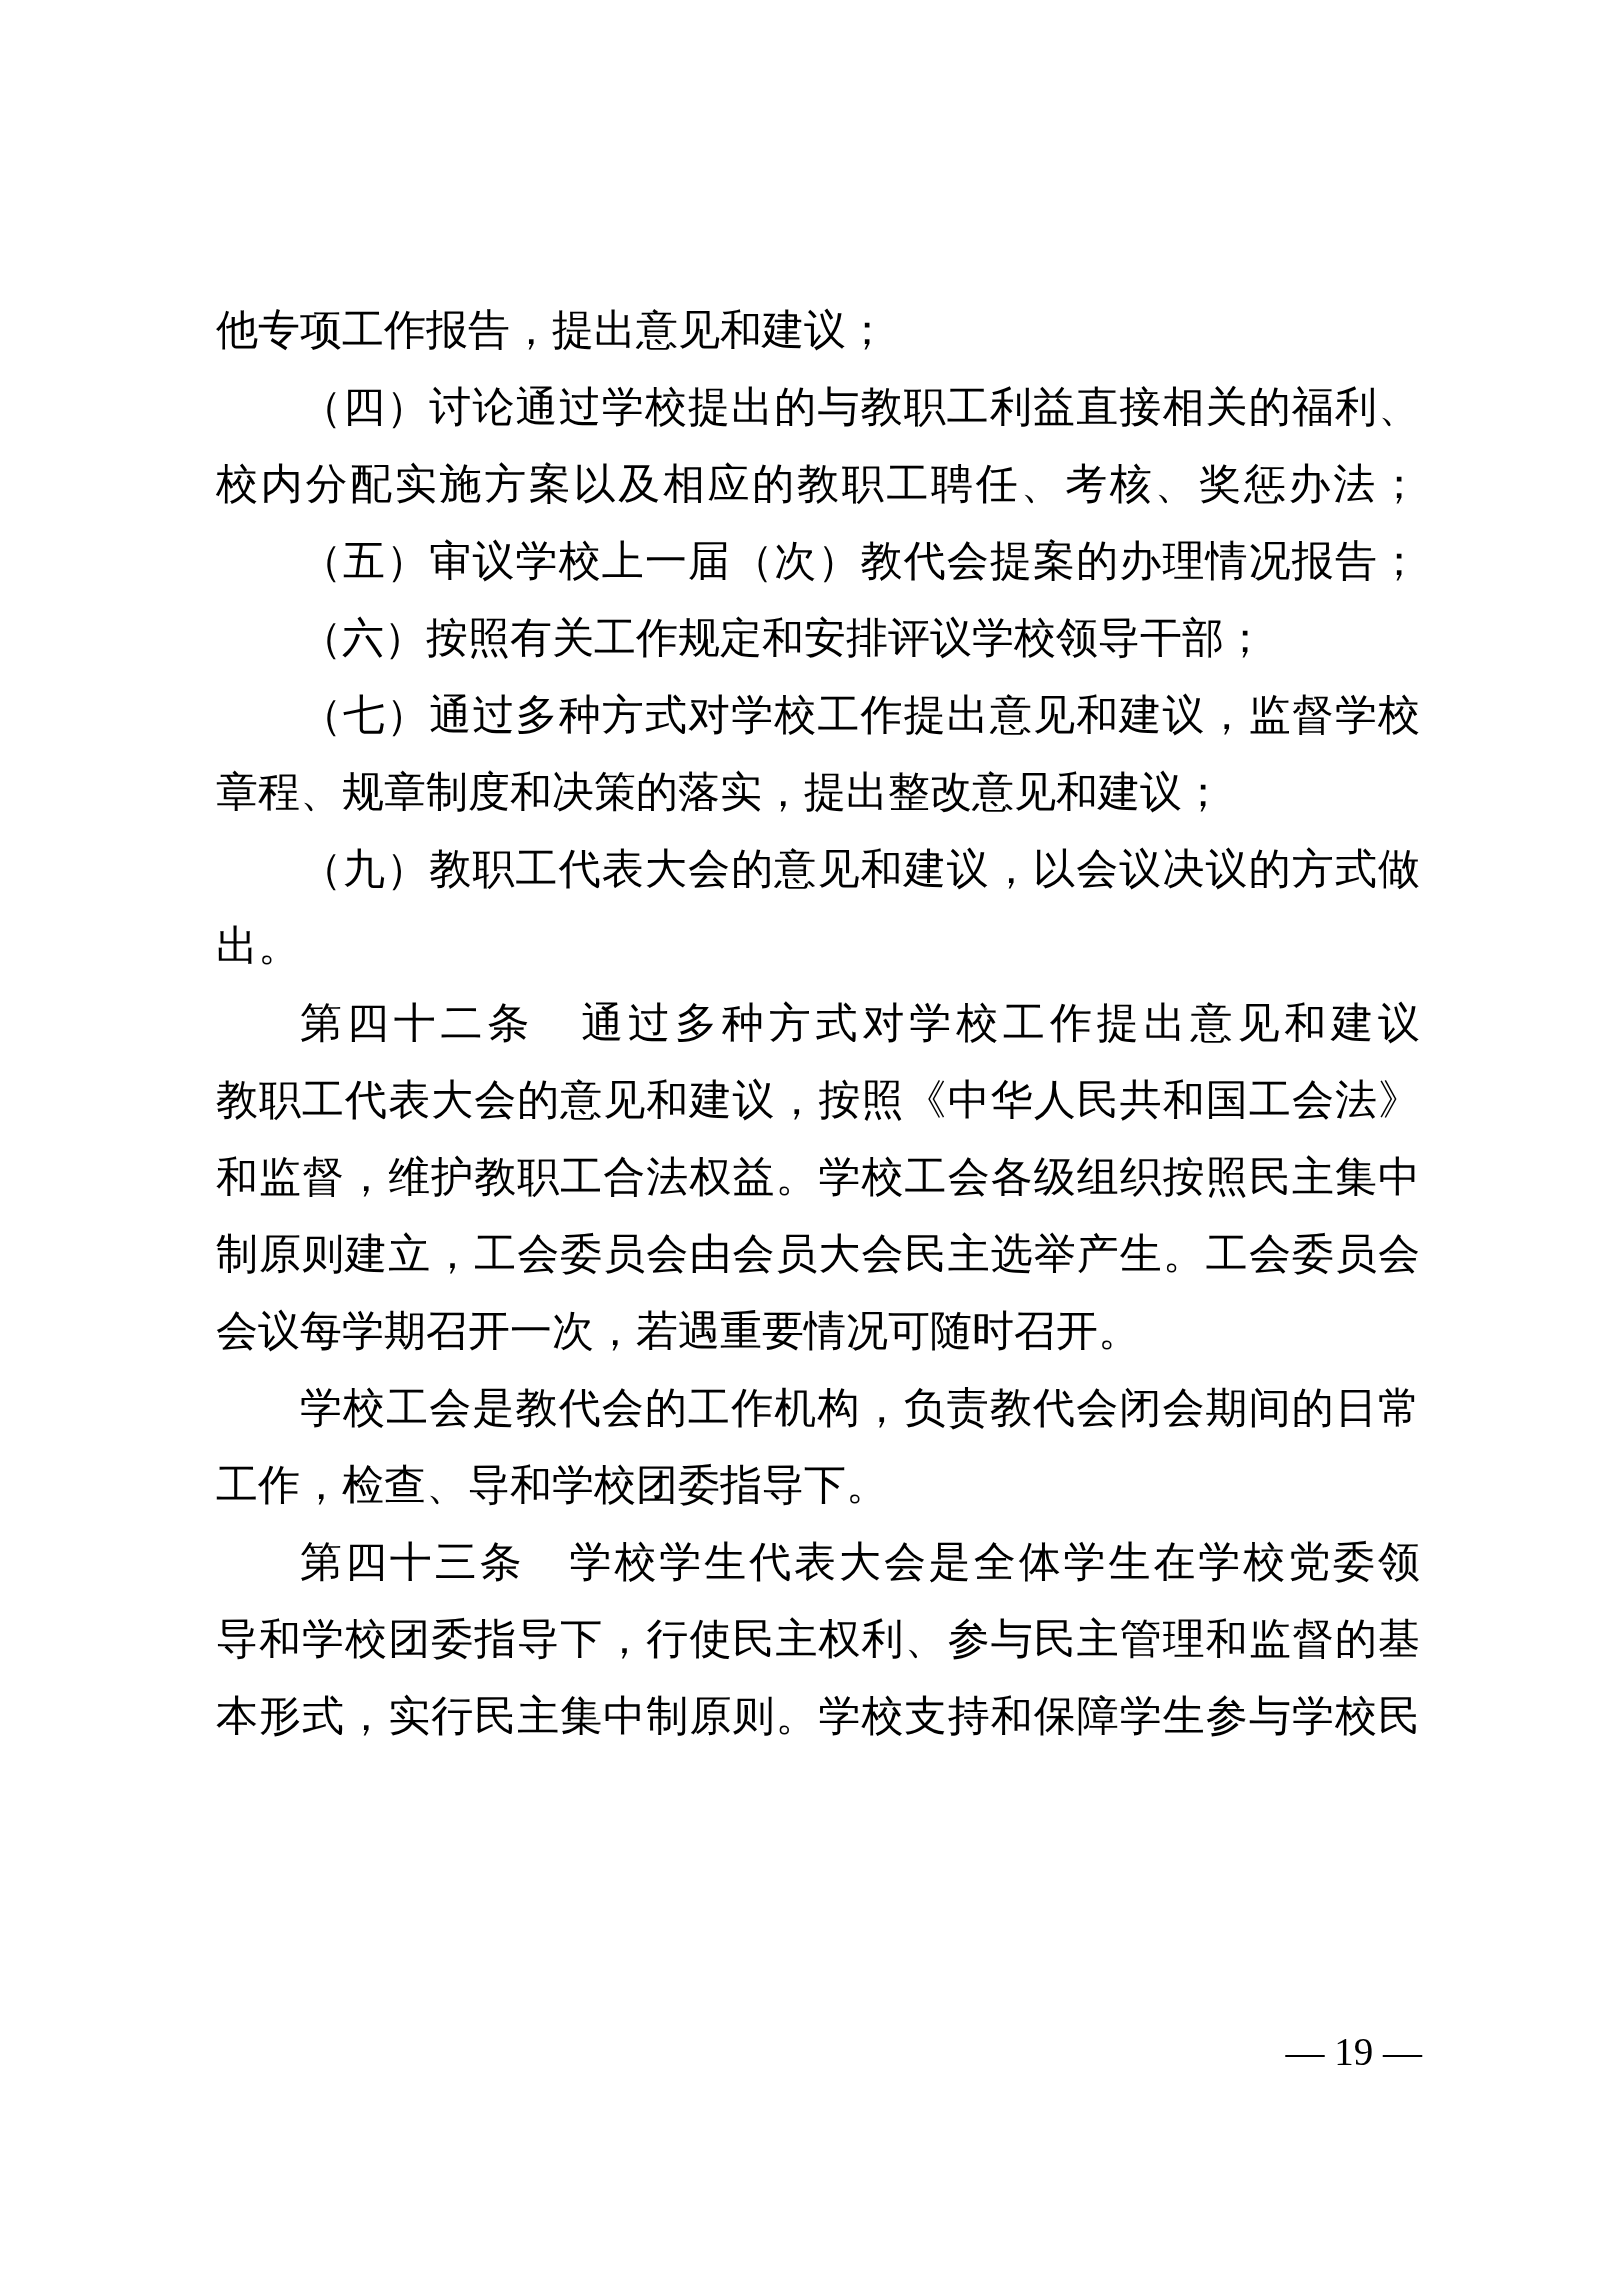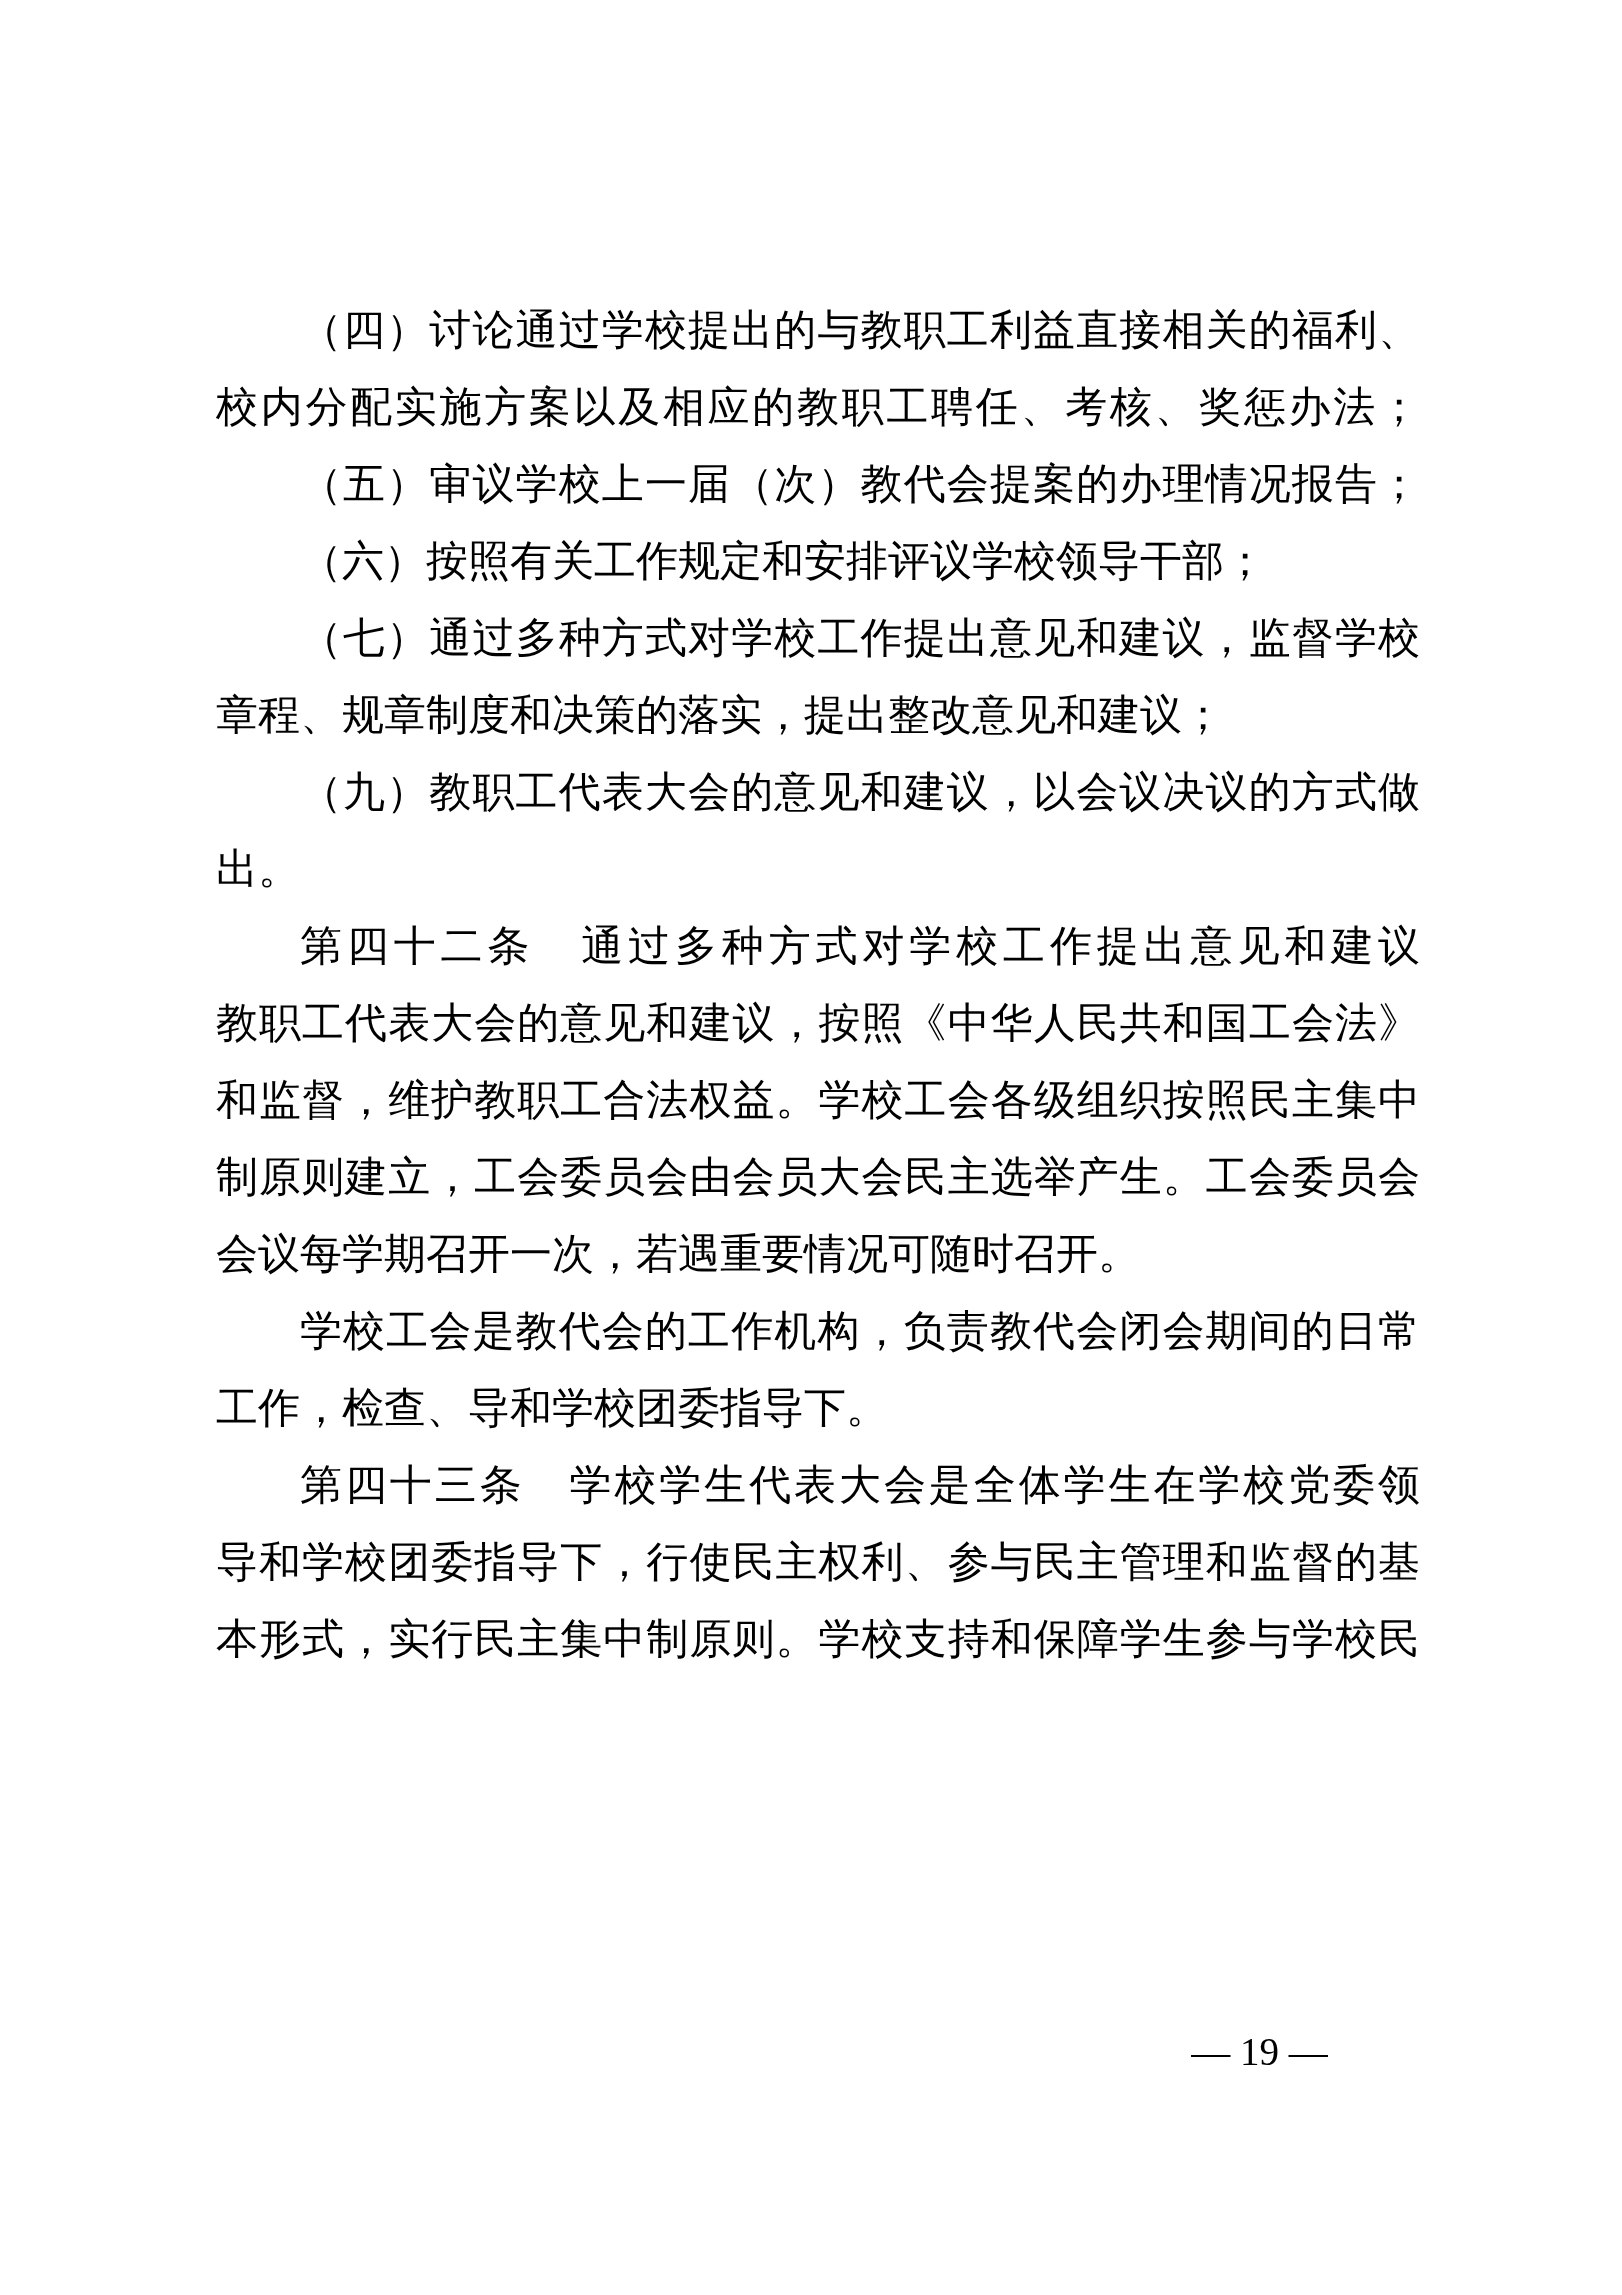--- a/index.html
+++ b/index.html
@@ -39,34 +39,35 @@
   }
   .line.full {
     white-space: normal;
     text-align: justify;
     text-align-last: justify;
     text-justify: inter-character;
   }
   .page-number {
     position: absolute;
     top: 2026px;
-    left: 1168px;
+    left: 1239px;
     width: 183px;
     height: 52px;
     line-height: 52px;
     font-size: 39px;
-    text-align: center;
+    text-align: right;
     white-space: nowrap;
   }
 </style>
 </head>
 <body>
 
 <div class="page">
   <div class="text-block">
+      <div class="line">他专项工作报告，提出意见和建议；</div>
       <div class="line indent full">（四）讨论通过学校提出的与教职工利益直接相关的福利、</div>
       <div class="line full">校内分配实施方案以及相应的教职工聘任、考核、奖惩办法；</div>
       <div class="line indent full">（五）审议学校上一届（次）教代会提案的办理情况报告；</div>
       <div class="line indent">（六）按照有关工作规定和安排评议学校领导干部；</div>
       <div class="line indent full">（七）通过多种方式对学校工作提出意见和建议，监督学校</div>
       <div class="line">章程、规章制度和决策的落实，提出整改意见和建议；</div>
       <div class="line indent full">（九）教职工代表大会的意见和建议，以会议决议的方式做</div>
       <div class="line">出。</div>
       <div class="line indent full">第四十二条　通过多种方式对学校工作提出意见和建议</div>
       <div class="line full">教职工代表大会的意见和建议，按照《中华人民共和国工会法》</div>

